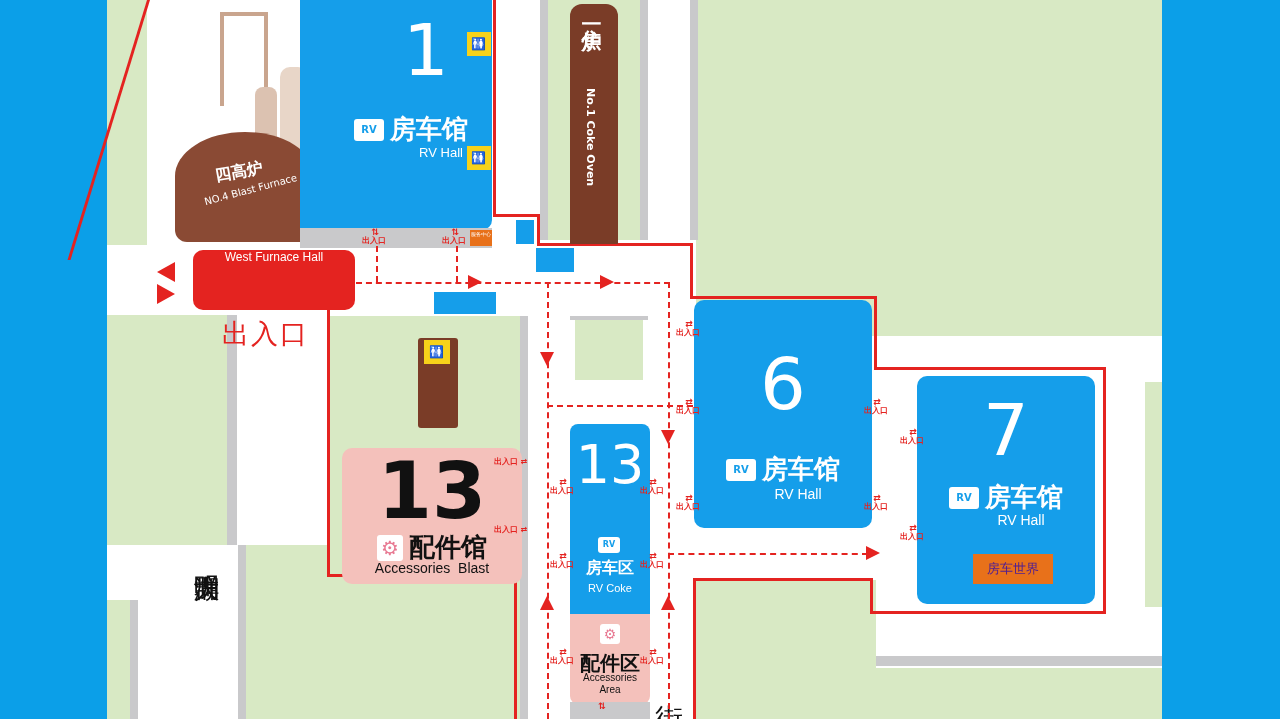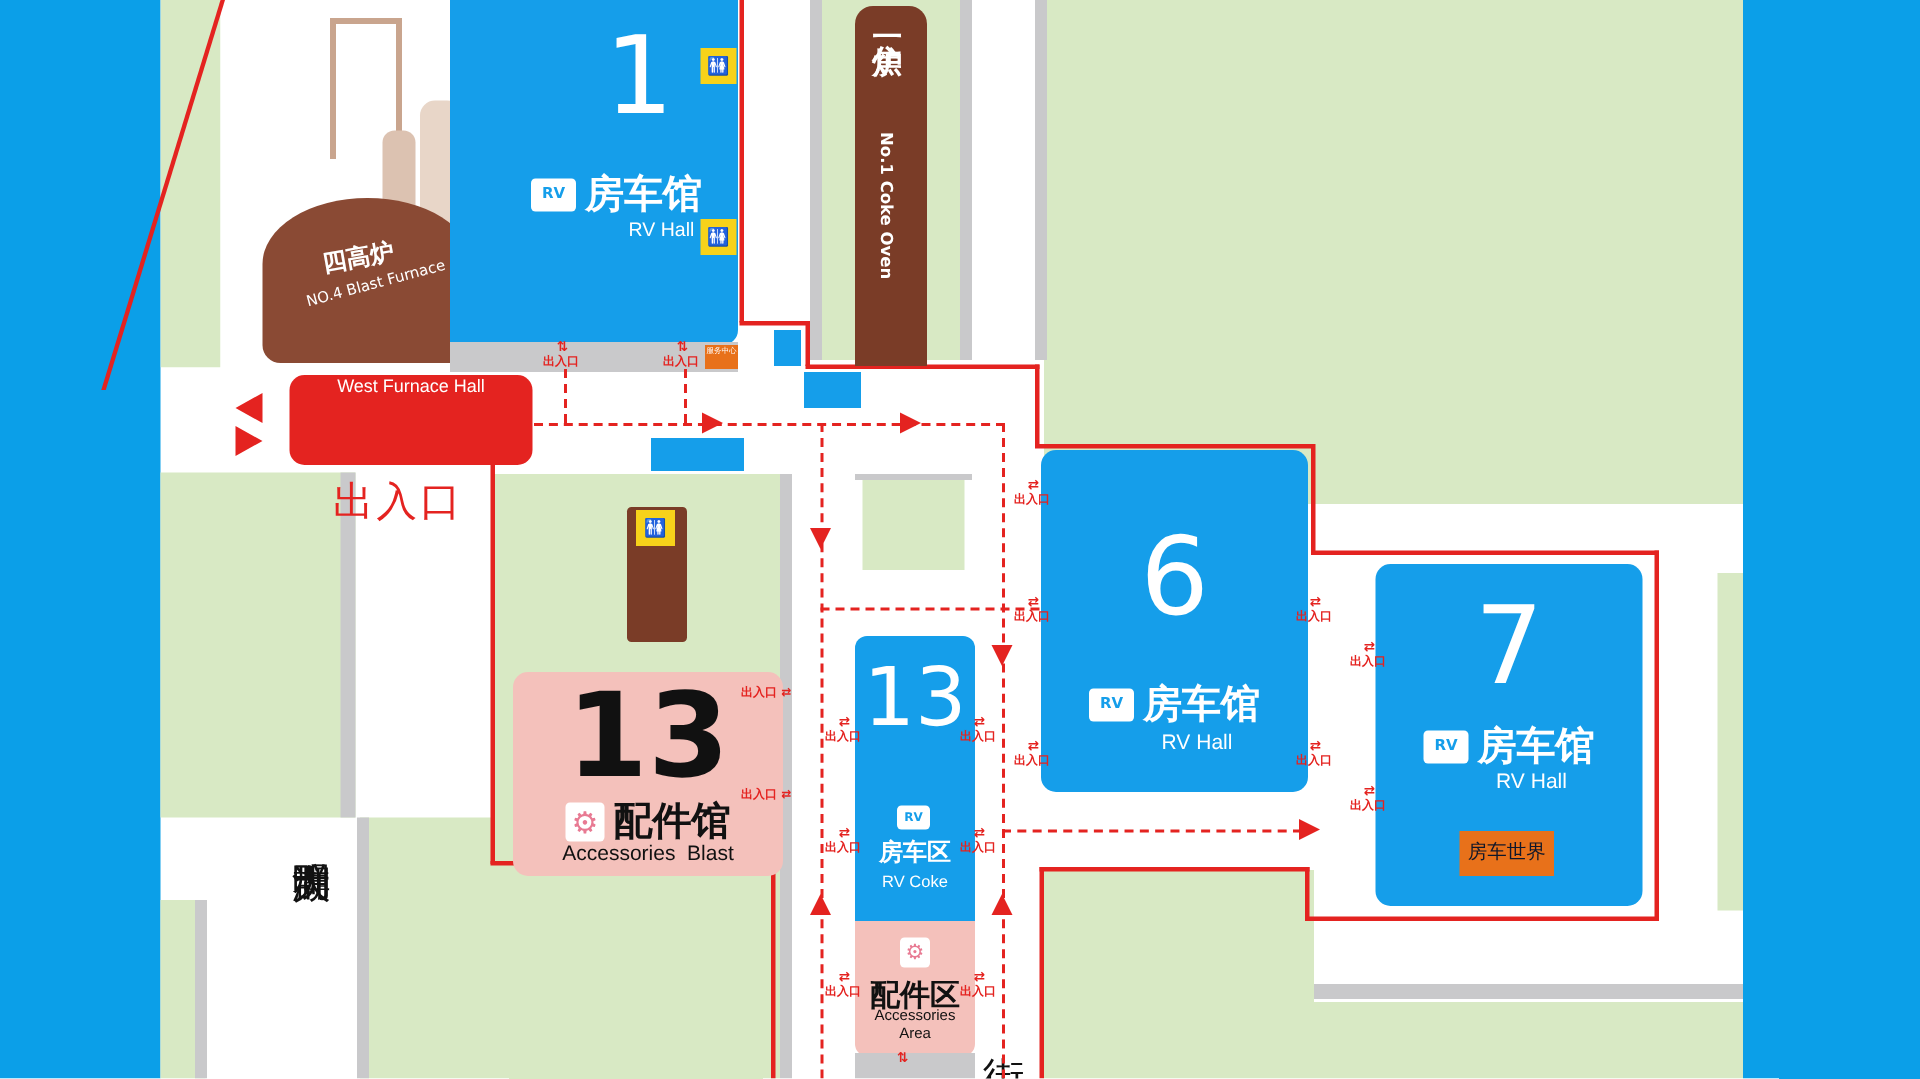--- a/index.html
+++ b/index.html
@@ -155,21 +155,21 @@
   <div class="hall-sub" style="top:186px;font-size:14px;padding-left:30px;">RV Hall</div>
 </div>
 
 <div class="hall" style="left:917px;top:376px;width:178px;height:228px;">
   <div class="big-num" style="top:18px;font-size:72px;">7</div>
   <div class="hall-title" style="top:104px;font-size:26px;">
     <span class="rv-icon" style="width:30px;height:22px;line-height:22px;">RV</span>
     <span>房车馆</span>
   </div>
   <div class="hall-sub" style="top:136px;font-size:14px;padding-left:30px;">RV Hall</div>
-  <div class="abs" style="left:56px;top:178px;width:63px;height:30px;background:#e8711a;color:#0f172a;font-size:13px;line-height:30px;text-align:center;">房车世界</div>
+  <div class="abs" style="left:56px;top:178px;width:80px;height:30px;background:#e8711a;color:#4c1d95;font-size:13px;line-height:30px;text-align:center;">房车世界</div>
 </div>
 
 <div class="dash-v" style="left:376px;top:246px;height:36px;"></div>
 <div class="dash-v" style="left:456px;top:246px;height:36px;"></div>
 <div class="dash-h" style="left:356px;top:282px;width:314px;"></div>
 <div class="tri" style="left:468px;top:275px;border-top:7px solid transparent;border-bottom:7px solid transparent;border-left:14px solid #e42320;"></div>
 <div class="tri" style="left:600px;top:275px;border-top:7px solid transparent;border-bottom:7px solid transparent;border-left:14px solid #e42320;"></div>
 <div class="dash-v" style="left:547px;top:282px;height:437px;"></div>
 <div class="dash-v" style="left:668px;top:282px;height:437px;"></div>
 <div class="dash-h" style="left:547px;top:405px;width:146px;"></div>

